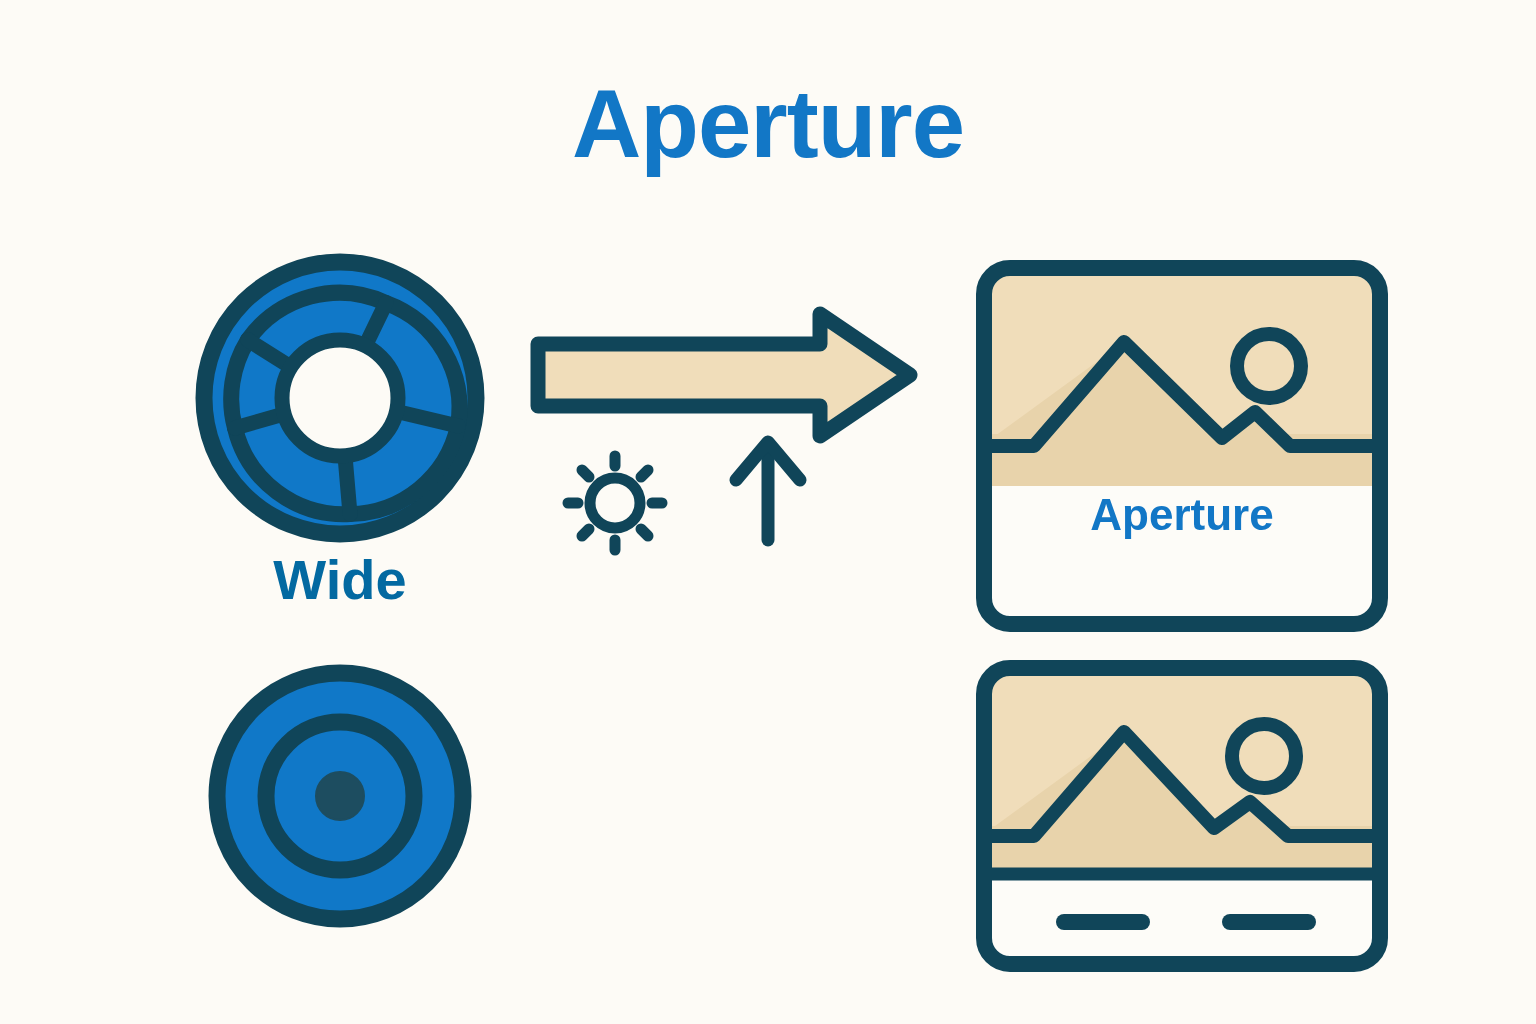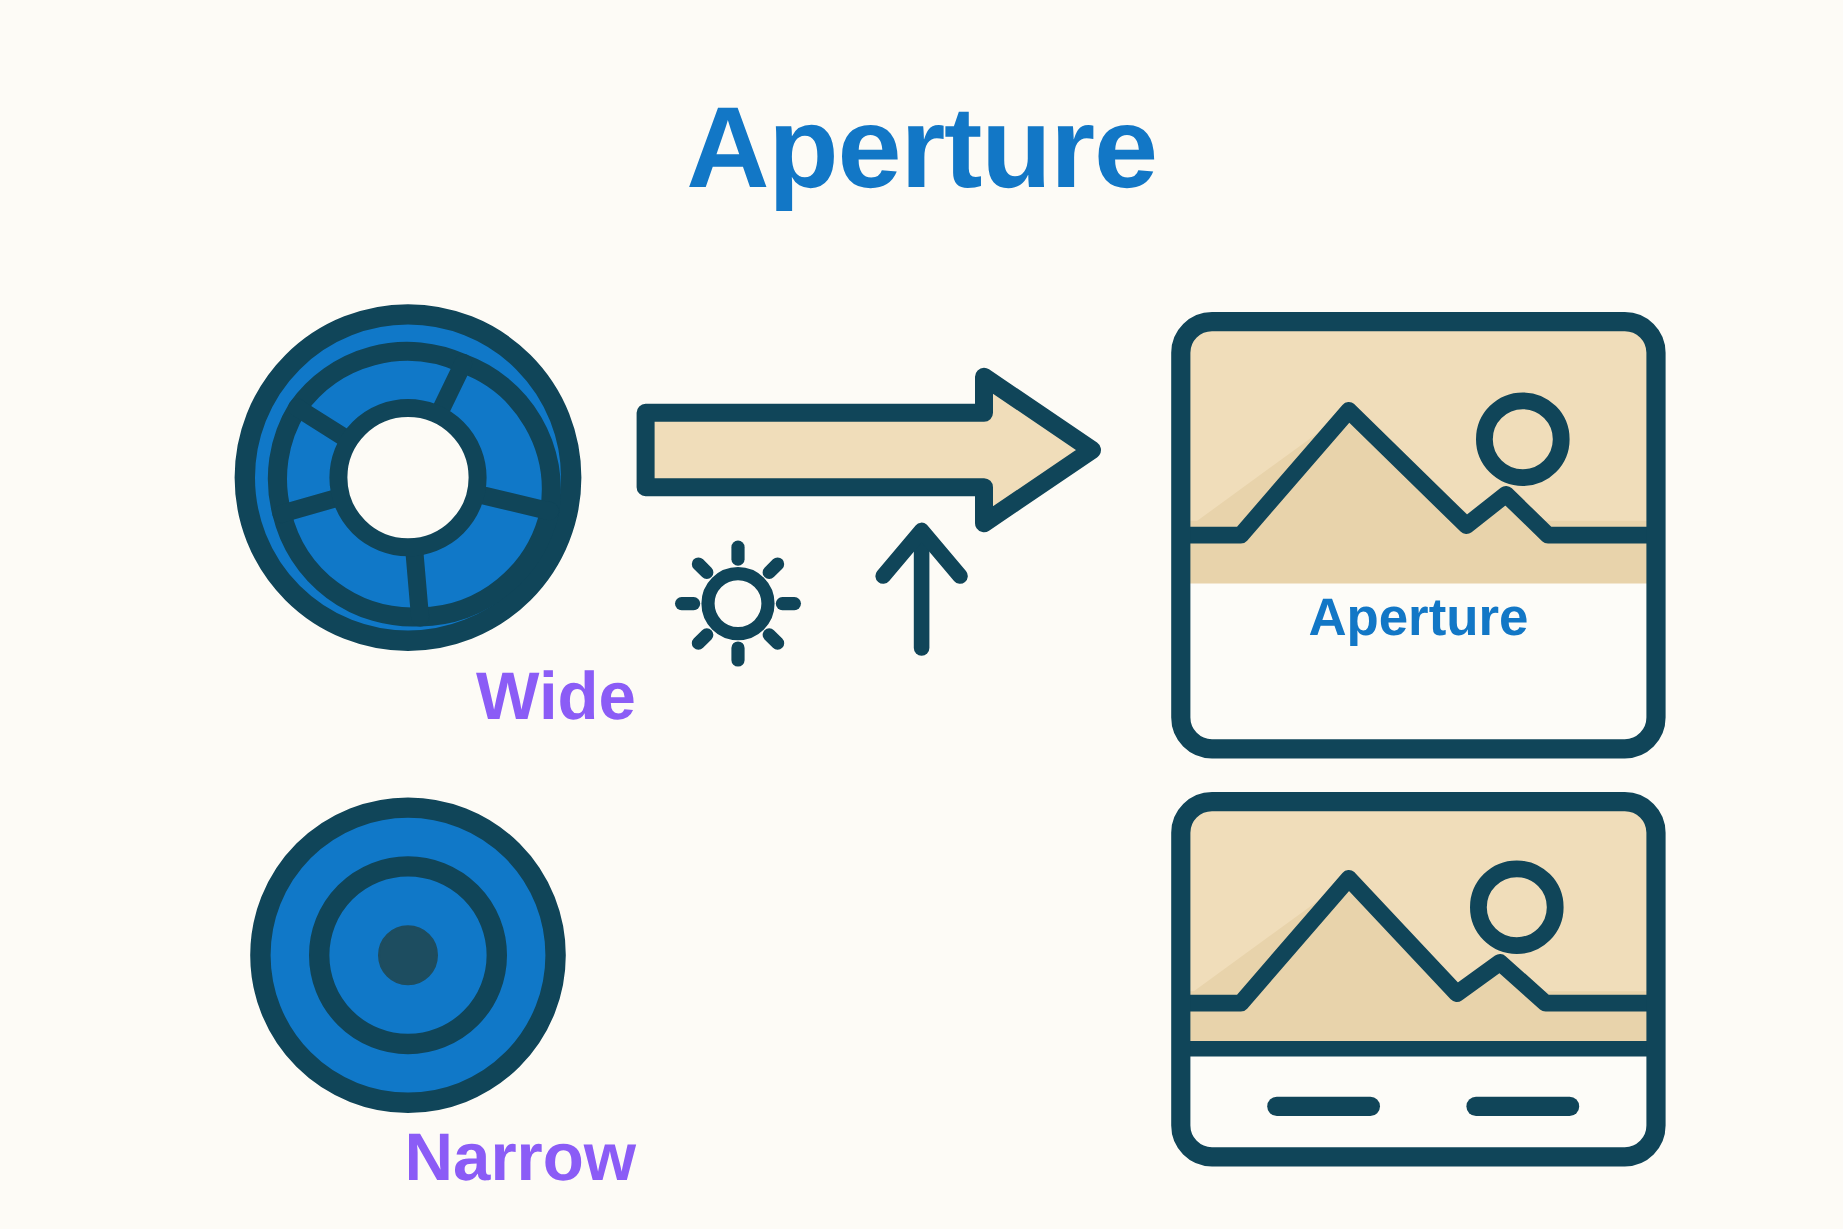--- a/index.html
+++ b/index.html
@@ -50,24 +50,23 @@
     text-align: center;
   }
   #aperture-wide-cell   { left: 150px; top: 8px;  width: 380px; }
   #aperture-narrow-cell { left: 150px; top: 12px; width: 380px; }
 
   .aperture-svg { display: block; margin: 0 auto; }
 
   .aperture-label {
     font-size: 56px;
     font-weight: bold;
-    color: #8b5cf6;
+    color: #0369a1;
     margin-top: 4px;
     line-height: 1;
-    text-align: right;
   }
 
   
   .mid-cell { position: absolute; }
   #mid-wide-cell   { left: 530px; top: 60px;  width: 420px; height: 330px; }
   #mid-narrow-cell { left: 530px; top: 40px;  width: 420px; height: 300px; }
 
   .arrow-svg { display: block; }
 
   .sun-row {
@@ -212,21 +211,20 @@
   </div>
 
   <div class="row" id="row-narrow">
 
     <div class="aperture-cell" id="aperture-narrow-cell">
       <svg class="aperture-svg" width="272" height="272" viewBox="0 0 272 272">
         <circle cx="136" cy="136" r="123" fill="#1078c8" stroke="#104559" stroke-width="17"></circle>
         <circle cx="136" cy="136" r="74" fill="none" stroke="#104559" stroke-width="17"></circle>
         <circle cx="136" cy="136" r="24" fill="#1d4d60" stroke="#1d4d60" stroke-width="2"></circle>
       </svg>
-      <div class="aperture-label">Narrow</div>
     </div>
 
 
     <div class="photo-cell" id="photo-narrow-cell">
       <div class="photo-wrap">
         <svg width="420" height="320" viewBox="0 0 420 320">
           <defs>
             <clipPath id="clipB">
               <rect x="12" y="12" width="396" height="296" rx="26" ry="26"></rect>
             </clipPath>

